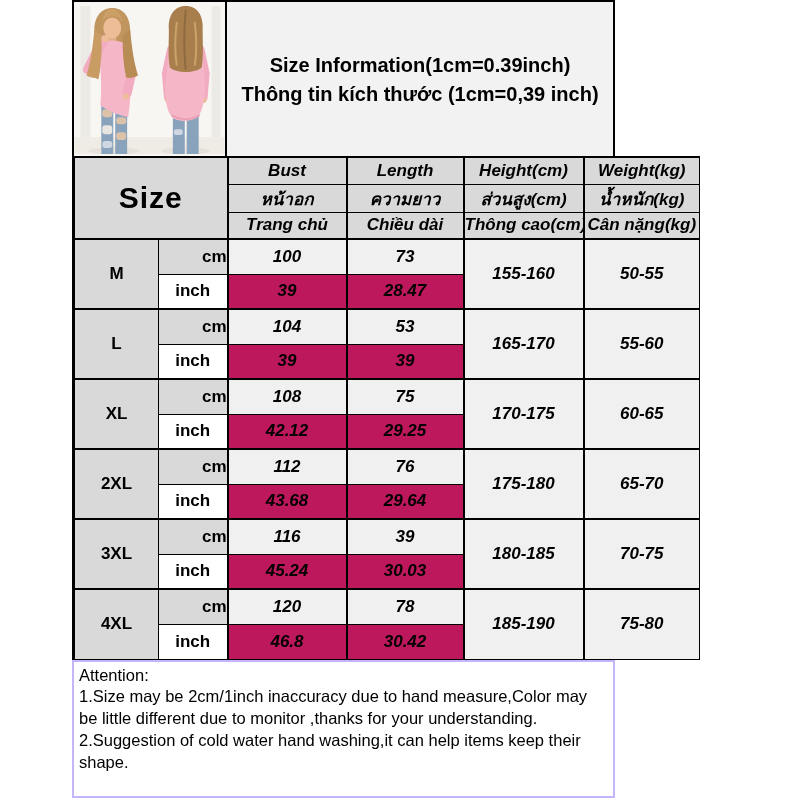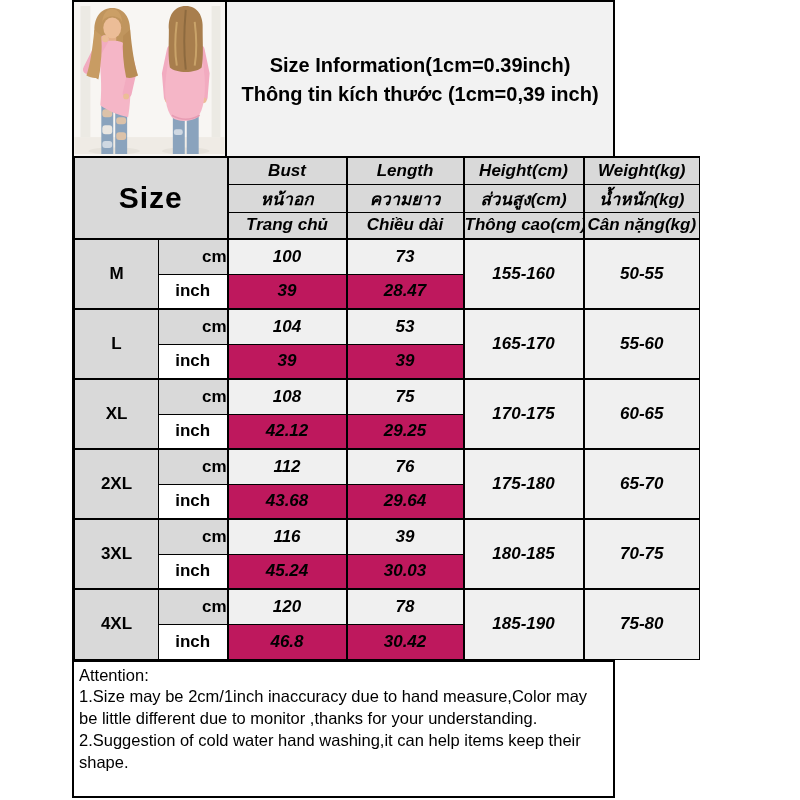--- a/index.html
+++ b/index.html
@@ -24,21 +24,21 @@
   tbody td { height: 35px; font-size: 17px; background: #be185d; }
   tbody tr.grp td { border-top: 2px solid #000; }
   td.size-col { background: #d9d9d9; }
   td.unit-cm { background: #d9d9d9; text-align: right; }
   td.unit-inch { background: #ffffff; }
   td.tint { background: #f0f0f0; }
   td.merged { background: #f0f0f0; }
   th.vb, td.vb { border-left-width: 2px; font-style: italic; }
 
   
-  .attn-box { border: 2px solid #000000; height: 138px; background: #ffffff; padding: 3px 6px 0 5px; font-size: 16.5px; line-height: 1.32; font-weight: normal; }
+  .attn-box { border: 2px solid #c4b5fd; height: 138px; background: #ffffff; padding: 3px 6px 0 5px; font-size: 16.5px; line-height: 1.32; font-weight: normal; }
   .attn-box div { text-align: left; }
 </style>
 </head>
 <body>
 
 <div class="sheet">
 
   <div class="top-row">
     <div class="photo-box">
       <svg width="151" height="152" viewBox="0 0 151 153" xmlns="http://www.w3.org/2000/svg">

